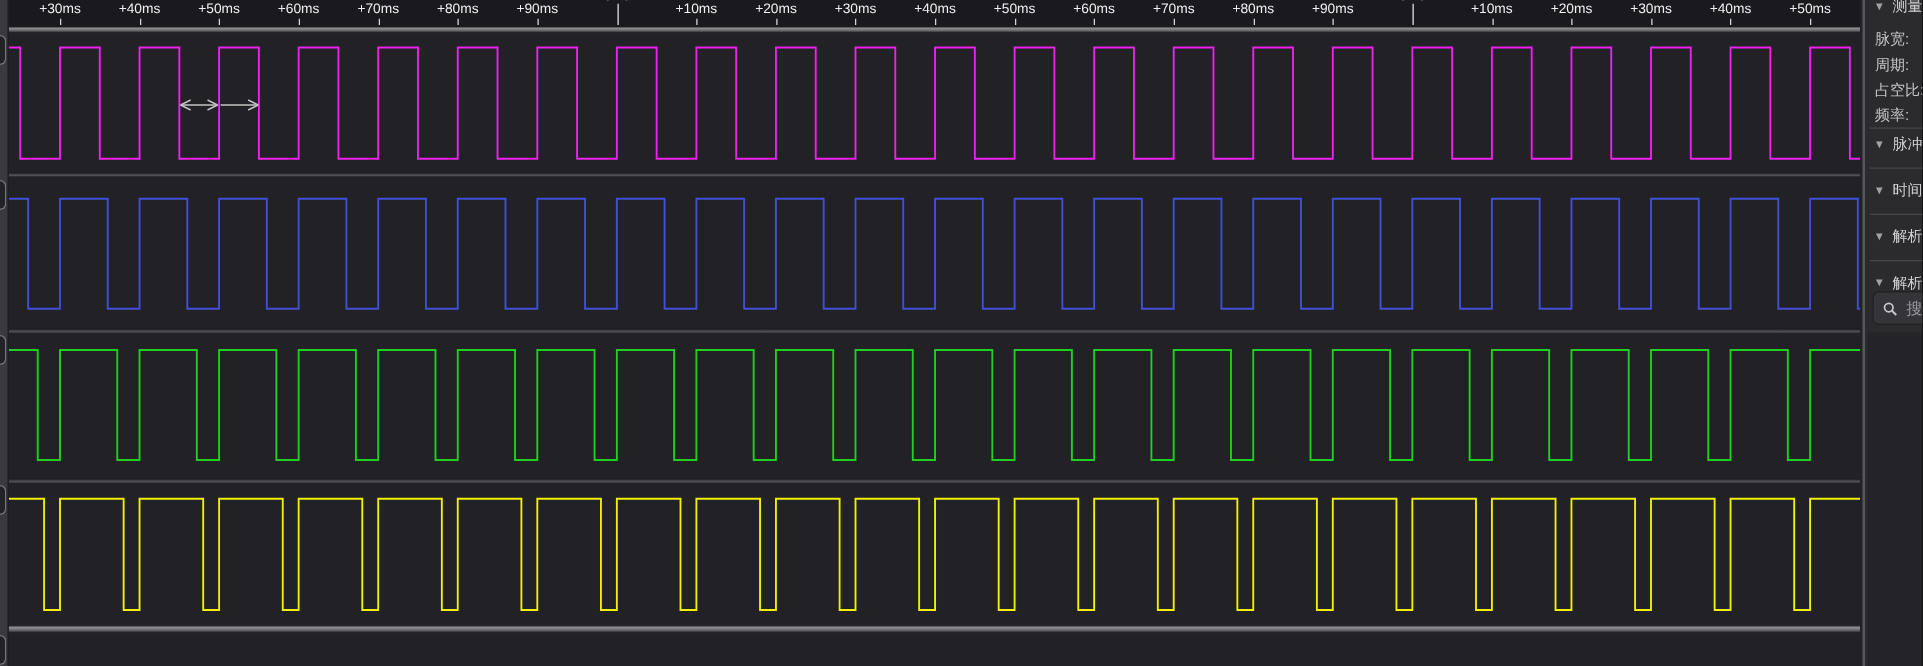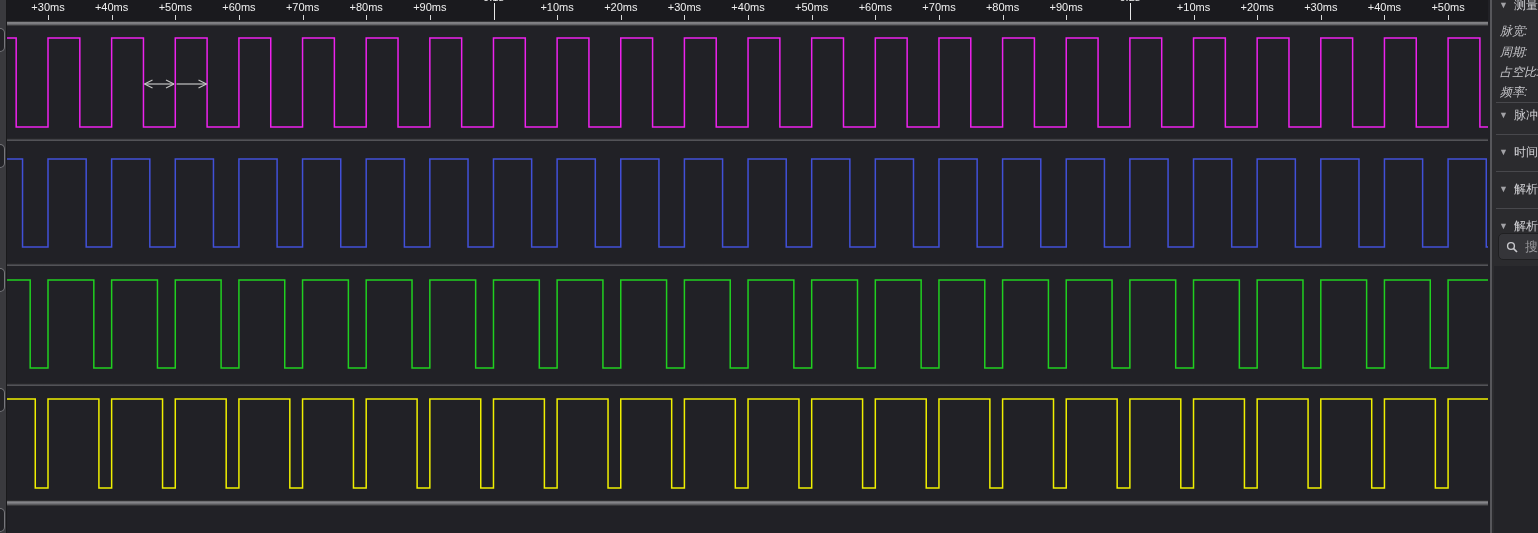--- a/index.html
+++ b/index.html
@@ -26,21 +26,21 @@
 
   .channel-row{position:absolute;left:6px;width:1482px;background:transparent;}
 
   #wave-svg{position:absolute;left:6px;top:0;width:1482px;height:533px;z-index:2;pointer-events:none;}
 
   
   #sidebar{position:absolute;left:1490px;top:0;width:48px;height:533px;background:#2b2b2e;
            border-left:2px solid #57575b;z-index:6;}
   .sb-header{position:absolute;left:7px;white-space:nowrap;font-size:12px;color:#d2d2d6;}
   .sb-tri{display:inline-block;font-size:9px;color:#a2a2a6;margin-right:6px;transform:translateY(-1px);}
-  .sb-field{position:absolute;left:8px;white-space:nowrap;font-size:12px;color:#c6c6ca;font-style:italic;}
+  .sb-field{position:absolute;left:8px;white-space:nowrap;font-size:12px;color:#c6c6ca;}
   .sb-sep{position:absolute;left:4px;width:60px;height:1px;background:#48484c;}
   #search-box{position:absolute;left:6px;top:233px;width:58px;height:25px;background:#353539;
               border:1px solid #202022;border-radius:5px;display:flex;align-items:center;}
   #search-box svg{margin-left:7px;flex:none;}
   #search-input{border:none;outline:none;background:transparent;width:30px;margin-left:5px;
                 font-size:13px;color:#c8c8cc;font-family:"Liberation Sans",sans-serif;}
   #search-input::placeholder{color:#98989c;}
   #sb-lower{position:absolute;left:2px;top:266px;width:46px;height:267px;background:#242428;}
 </style>
 </head>

